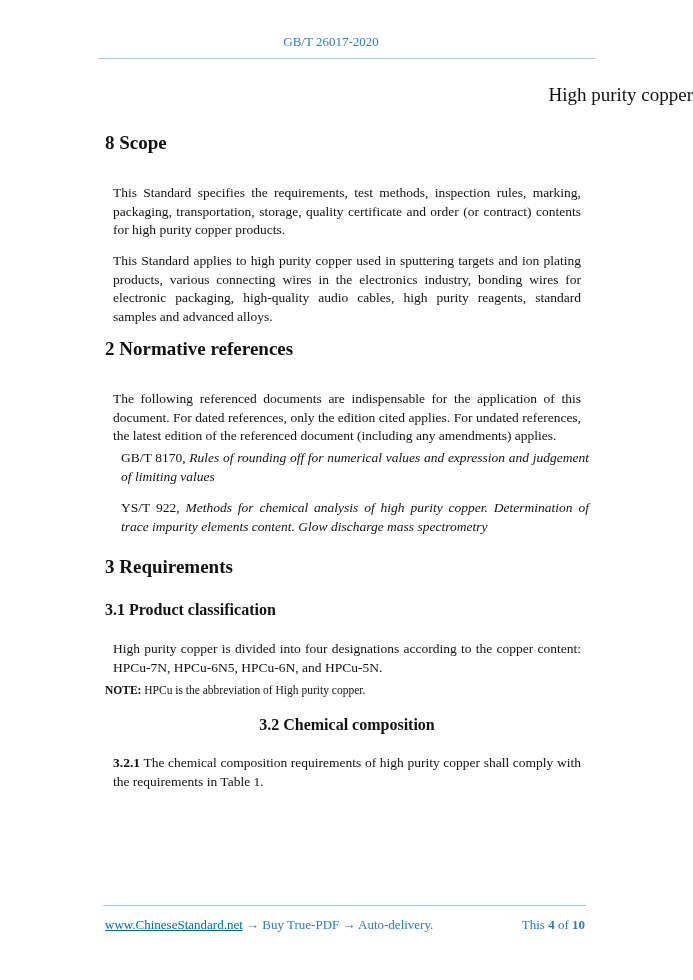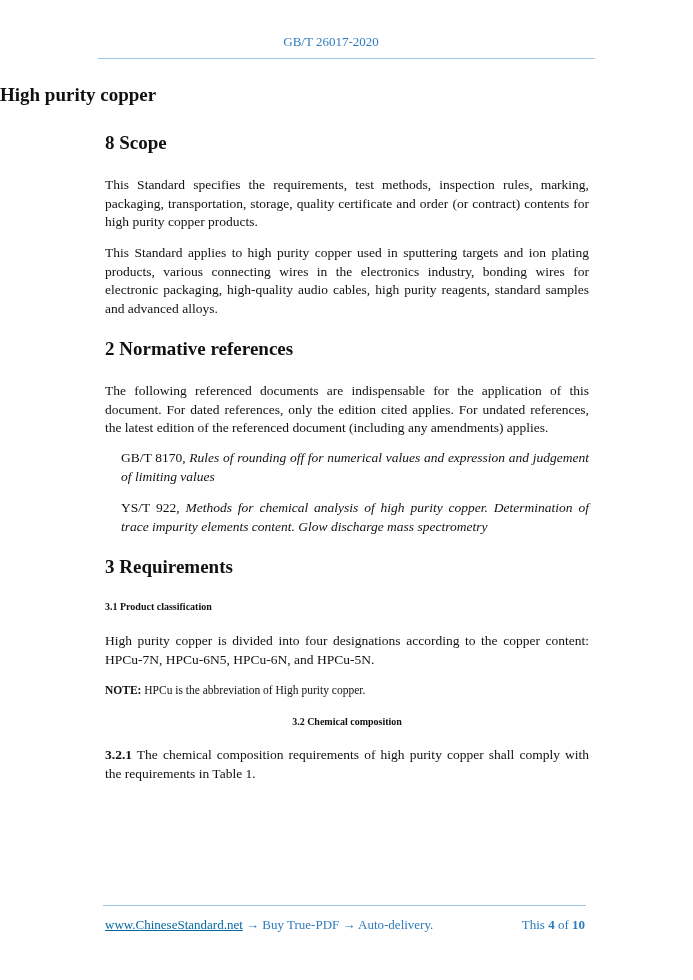--- a/index.html
+++ b/index.html
@@ -1,23 +1,23 @@
 <!DOCTYPE html>
 <html><head>
 <meta charset="utf-8">
 <style>
   html, body { margin:0; padding:0; background:#ffffff; }
   body { width:693px; height:980px; position:relative; font-family:"Liberation Serif", serif; color:#111; overflow:hidden; }
   .header-code { position:absolute; top:34px; left:0; width:662px; text-align:center; font-size:13px; color:#2e7bbd; }
   .header-rule { position:absolute; top:58px; left:98px; width:497px; height:0; border-top:1px solid #9cc6e6; }
-  .doc-title { position:absolute; top:84px; left:0; width:693px; text-align:left; font-size:19px; font-weight:bold; }
+  .doc-title { position:absolute; top:84px; left:0; width:693px; text-align:right; font-size:19px; font-weight:normal; }
   .content { position:absolute; left:105px; width:484px; }
   .h1 { font-size:19px; font-weight:bold; margin:0; }
-  .h2 { font-size:10px; font-weight:bold; margin:0; }
-  .p { font-size:13.5px; line-height:18.5px; text-align:justify; margin:0; }
+  .h2 { font-size:16px; font-weight:bold; margin:0; }
+  .p { font-size:13.5px; line-height:18.5px; text-align:justify; margin:8px; }
   .ref { font-size:13.5px; line-height:18.5px; text-align:justify; margin:0 0 0 16px; }
   .ref i { font-style:italic; }
   .note { font-size:11.5px; margin:0; }
   .footer-rule { position:absolute; top:905px; left:103px; width:483px; border-top:1px solid #9cc6e6; }
   .footer { position:absolute; top:917px; left:105px; width:480px; font-size:13px; color:#2e7bbd; }
   .footer a { color:#0369a1; text-decoration:underline; }
   .footer .right { position:absolute; right:0; top:0; }
   .footer b { font-weight:bold; }
 </style>
 </head>

